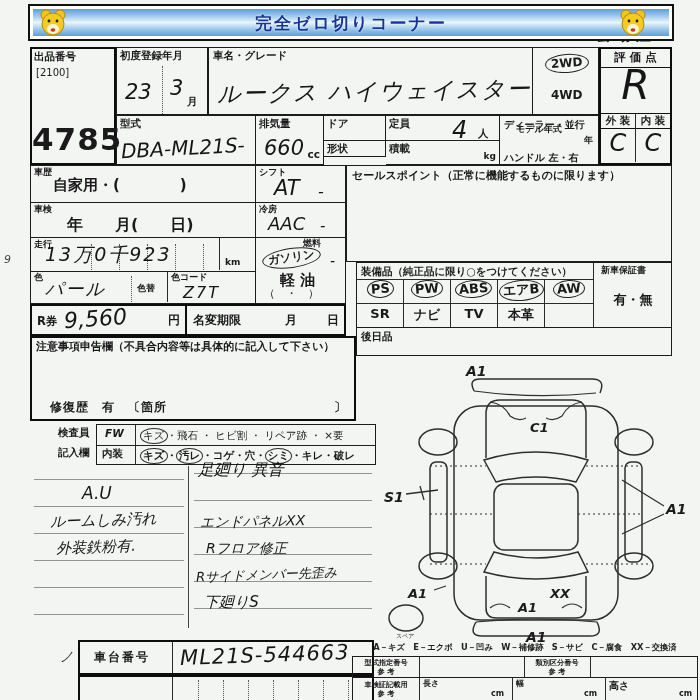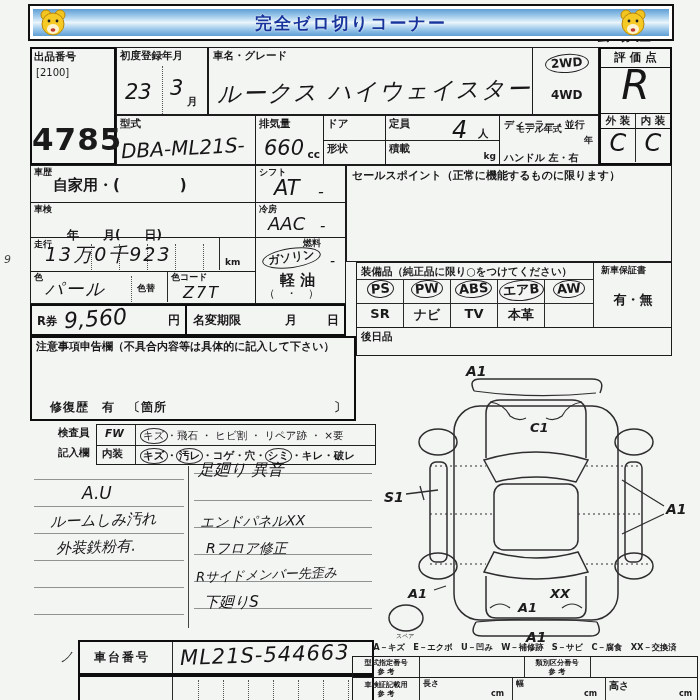--- a/index.html
+++ b/index.html
@@ -87,21 +87,21 @@
 
   <div class="box" style="left:116px;top:115px;width:140px;height:50px;">
     <div class="abs lbl" style="left:3px;top:2px;">型式</div>
     <div class="abs hw" style="left:4px;top:22px;font-size:20px;transform:rotate(-3deg);z-index:1;">DBA-ML21S-</div>
   </div>
   <div class="box" style="left:256px;top:115px;width:68px;height:50px;border-left:none;">
     <div class="abs lbl" style="left:3px;top:2px;">排気量</div>
     <div class="abs hw" style="left:8px;top:22px;font-size:21px;">660</div>
     <div class="abs lbl" style="right:3px;bottom:3px;">cc</div>
   </div>
-  <div class="box" style="left:324px;top:115px;width:62px;height:50px;border-left:none;">
+  <div class="box" style="left:324px;top:115px;width:62px;height:42px;border-left:none;">
     <div class="abs lbl" style="left:3px;top:2px;">ドア</div>
     <div class="abs" style="left:0;top:24px;width:100%;border-top:1px solid #222;"></div>
     <div class="abs lbl" style="left:3px;top:27px;">形状</div>
   </div>
   <div class="box" style="left:386px;top:115px;width:114px;height:50px;border-left:none;">
     <div class="abs lbl" style="left:3px;top:2px;">定員</div>
     <div class="abs hw" style="left:66px;top:2px;font-size:24px;">4</div>
     <div class="abs lbl" style="left:92px;top:12px;">人</div>
     <div class="abs" style="left:0;top:24px;width:100%;border-top:1px solid #222;"></div>
     <div class="abs lbl" style="left:3px;top:27px;">積載</div>
@@ -122,21 +122,21 @@
     <div class="abs sm" style="left:3px;top:2px;">シフト</div>
     <div class="abs hw" style="left:18px;top:12px;font-size:21px;">AT</div>
     <div class="abs hw" style="left:62px;top:18px;font-size:16px;">-</div>
   </div>
   <div class="box" style="left:346px;top:165px;width:326px;height:97px;">
     <div class="abs lbl" style="left:5px;top:4px;font-size:11px;">セールスポイント（正常に機能するものに限ります）</div>
   </div>
 
   <div class="box" style="left:30px;top:203px;width:226px;height:35px;border-top:none;">
     <div class="abs sm" style="left:3px;top:2px;">車検</div>
-    <div class="abs" style="left:36px;top:12px;font-size:12px;font-weight:bold;margin-top:12px;">年　　月(　　日)</div>
+    <div class="abs" style="left:36px;top:12px;font-size:16px;font-weight:bold;">年　　月(　　日)</div>
   </div>
   <div class="box" style="left:256px;top:203px;width:90px;height:35px;border-left:none;border-top:none;">
     <div class="abs sm" style="left:3px;top:2px;">冷房</div>
     <div class="abs hw" style="left:12px;top:12px;font-size:18px;">AAC</div>
     <div class="abs hw" style="left:64px;top:16px;font-size:15px;">-</div>
   </div>
 
   <div class="box" style="left:30px;top:238px;width:226px;height:34px;border-top:none;">
     <div class="abs sm" style="left:3px;top:2px;">走行</div>
     <div class="vdot" style="left:60px;top:6px;height:26px;"></div>

